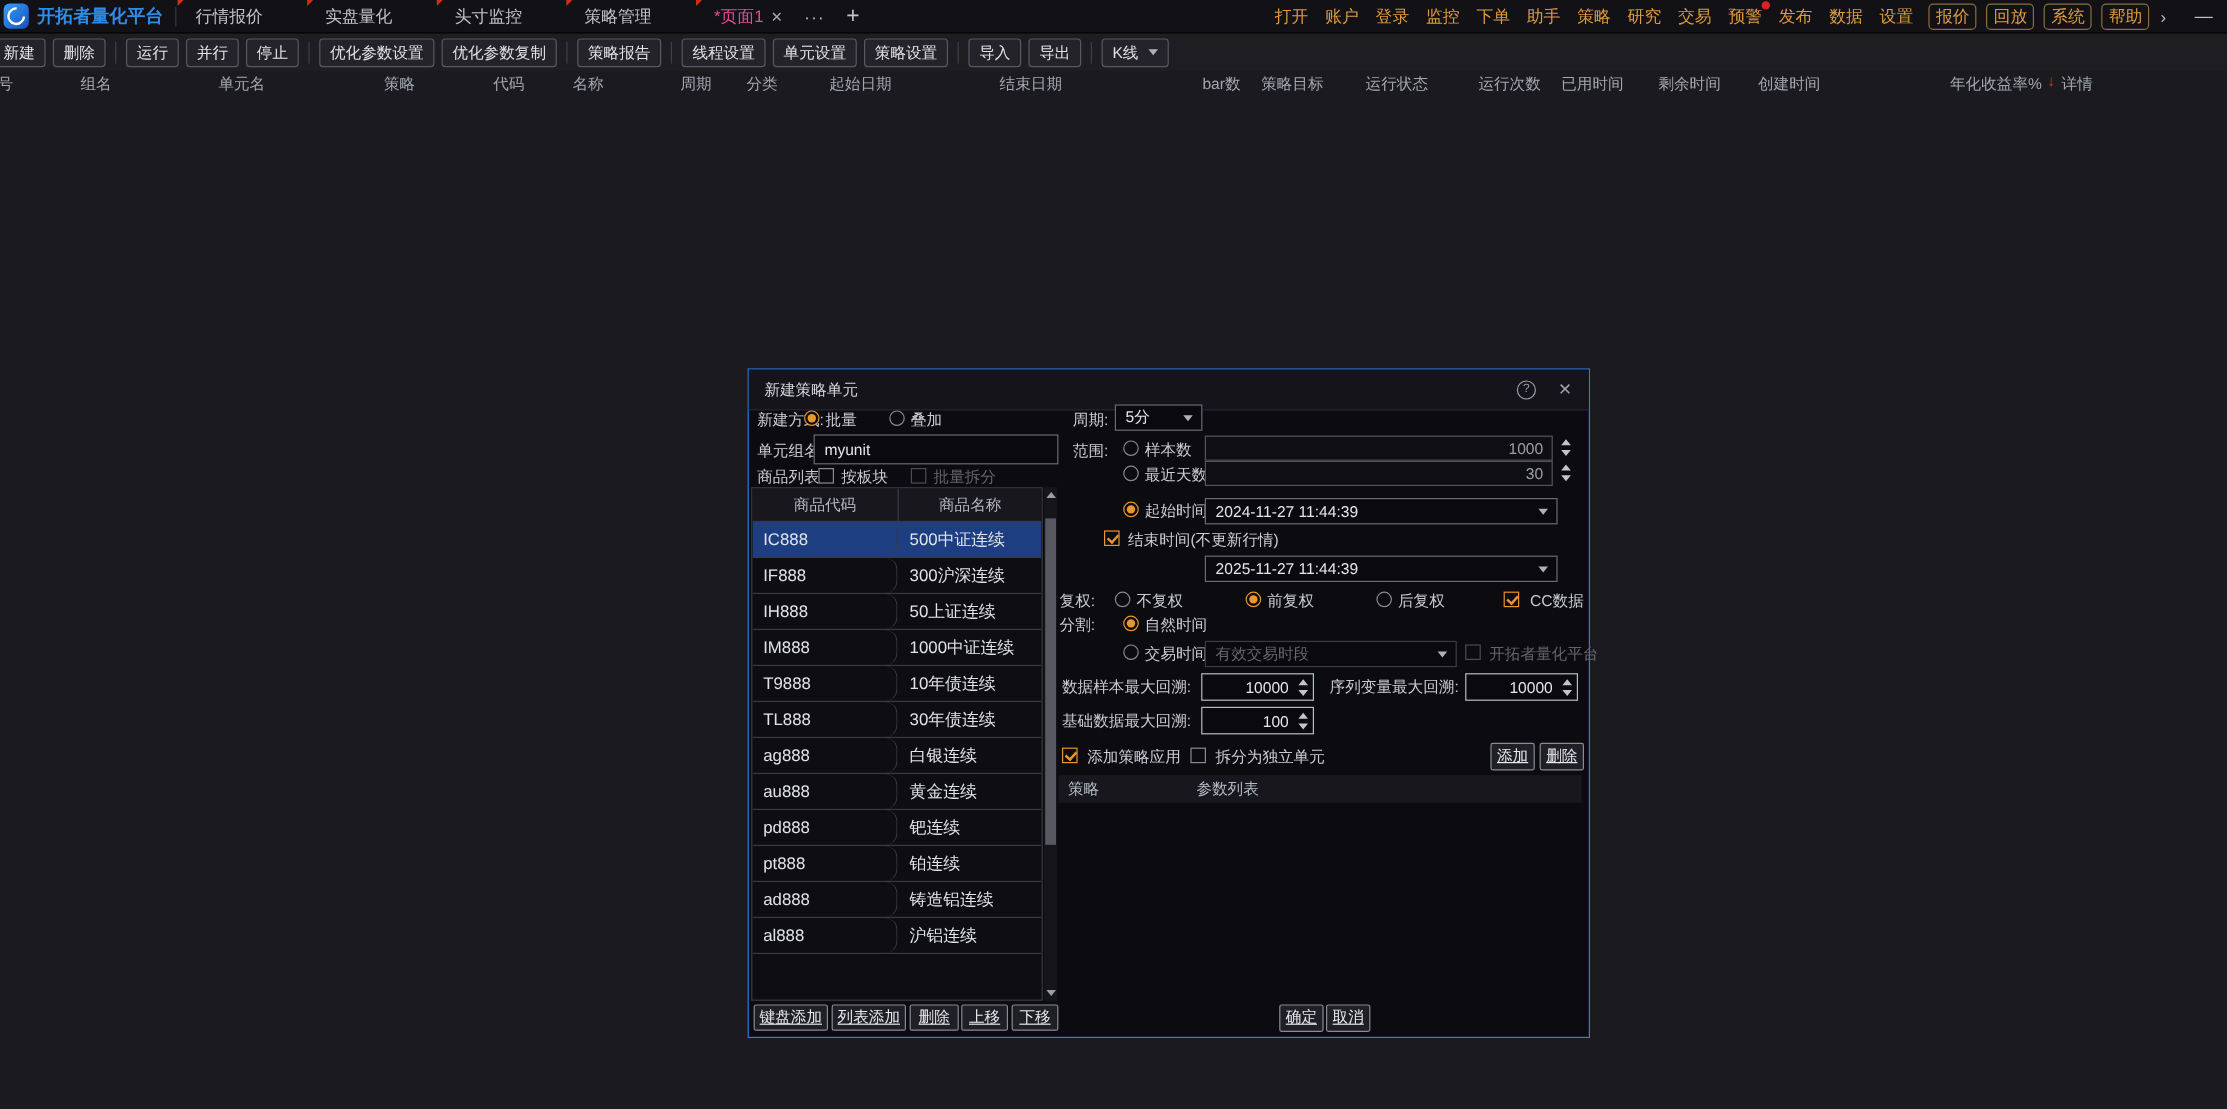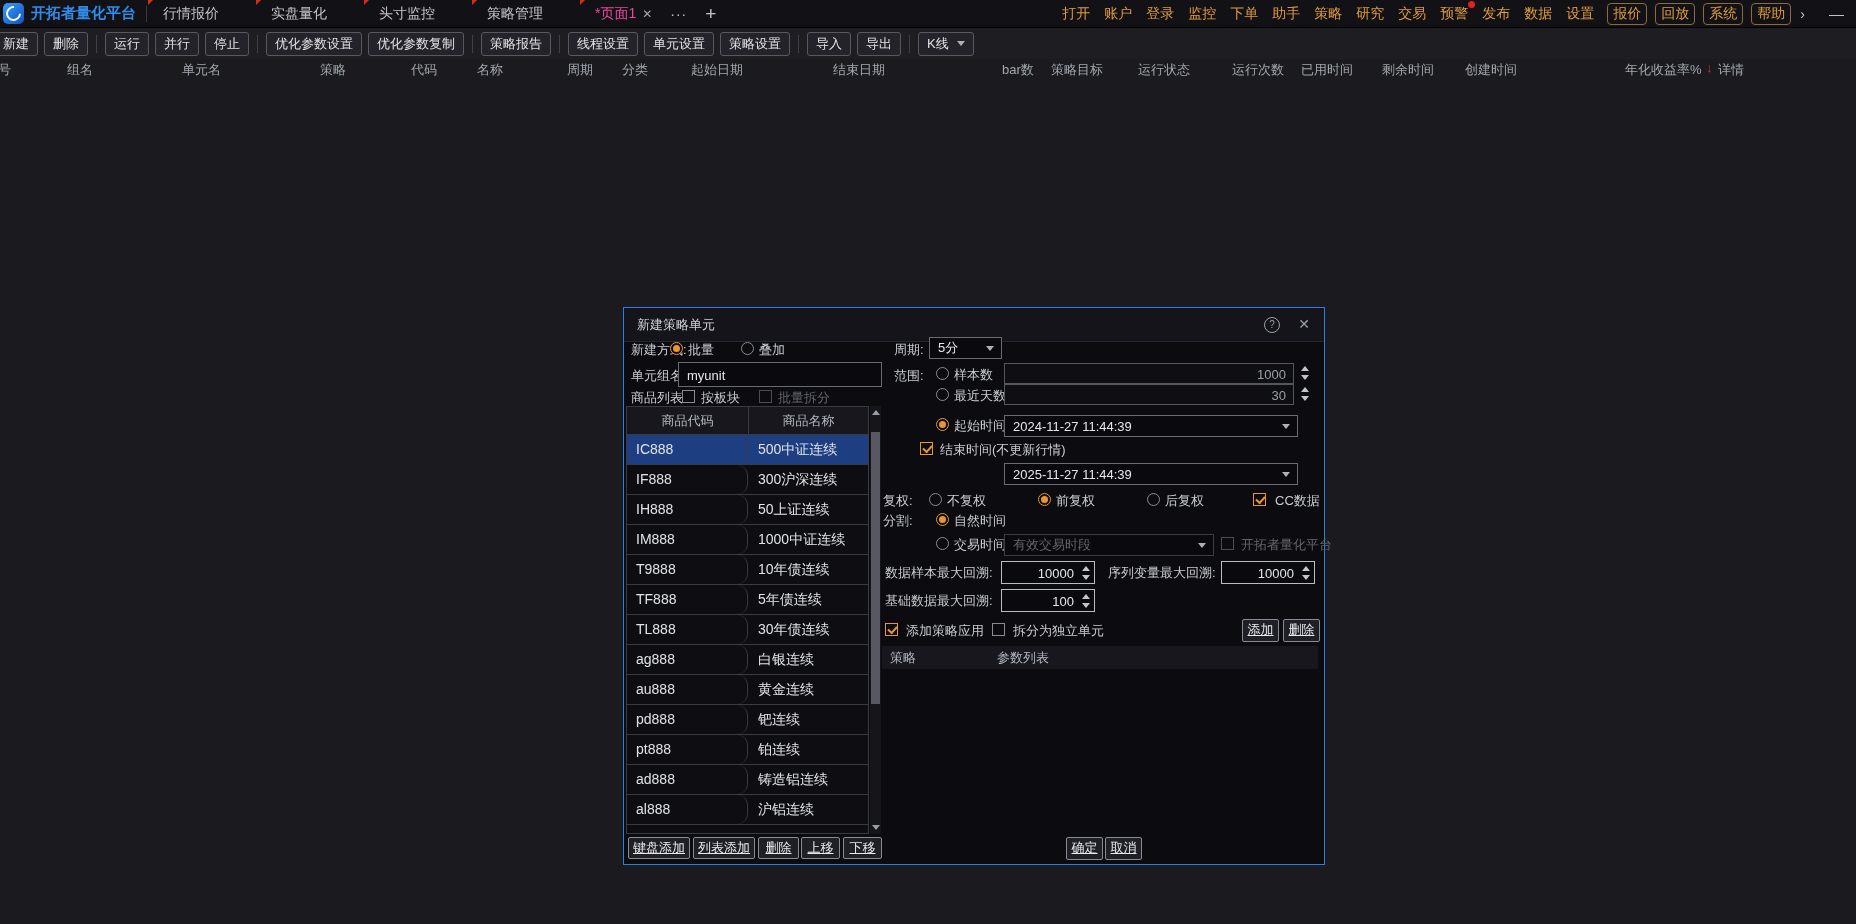--- a/index.html
+++ b/index.html
@@ -423,24 +423,20 @@
         <div class="prow">
           <span class="c1">IM888</span>
           <span class="c2">1000中证连续</span>
         </div>
 
         <div class="prow">
           <span class="c1">T9888</span>
           <span class="c2">10年债连续</span>
         </div>
 
-        <div class="prow">
-          <span class="c1">TF888</span>
-          <span class="c2">5年债连续</span>
-        </div>
 
         <div class="prow">
           <span class="c1">TL888</span>
           <span class="c2">30年债连续</span>
         </div>
 
 
         <div class="prow">
           <span class="c1">ag888</span>
           <span class="c2">白银连续</span>

